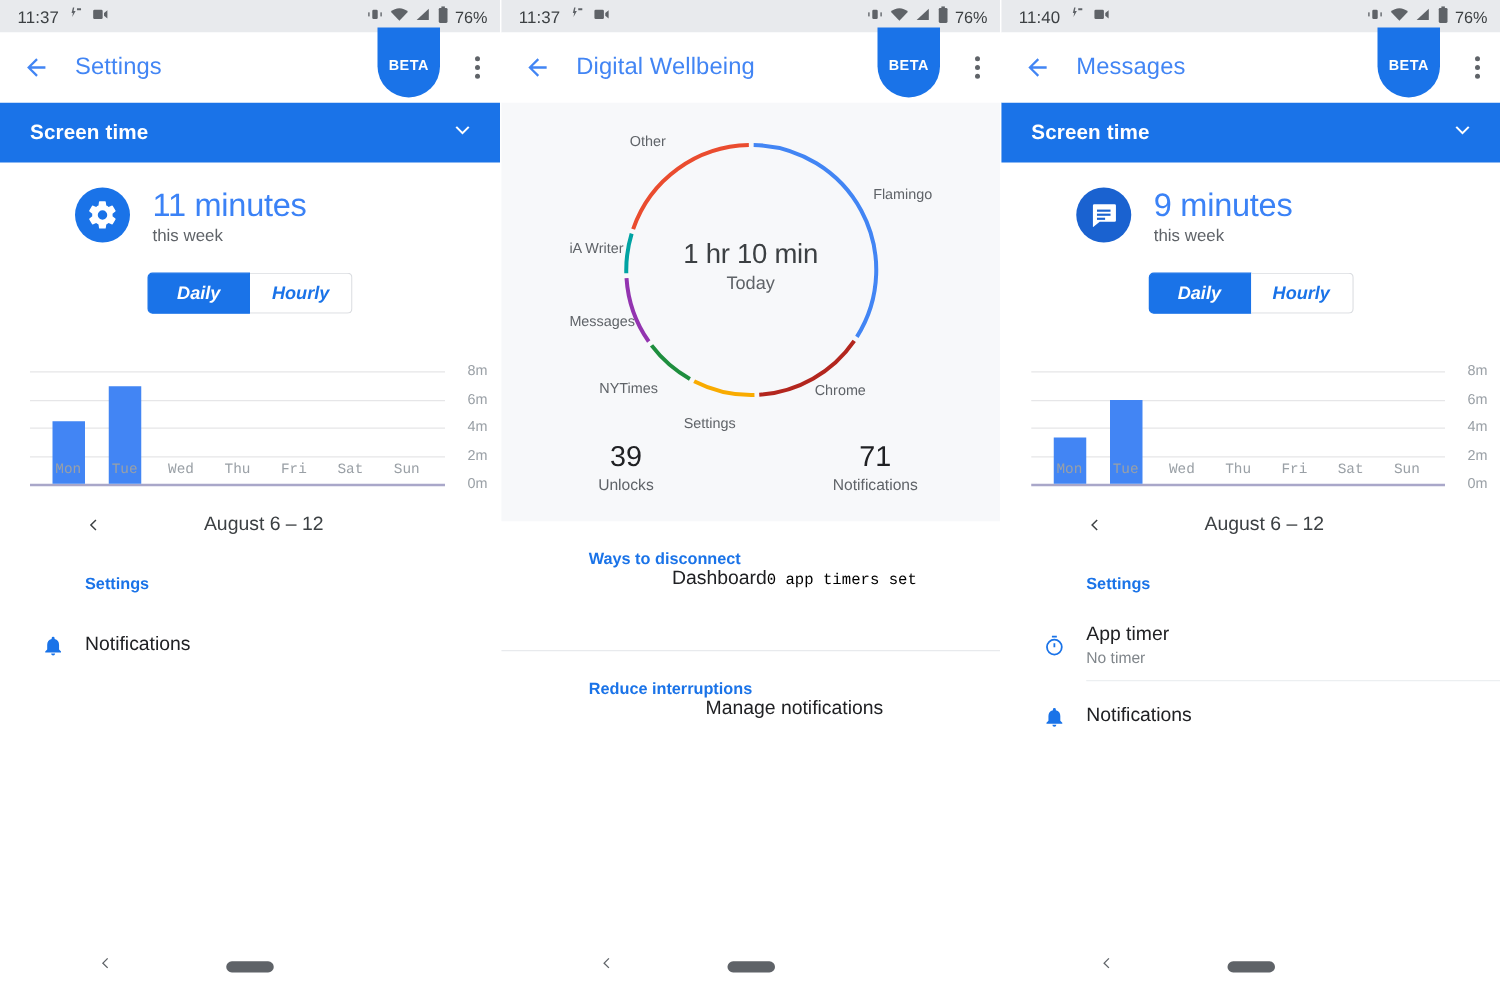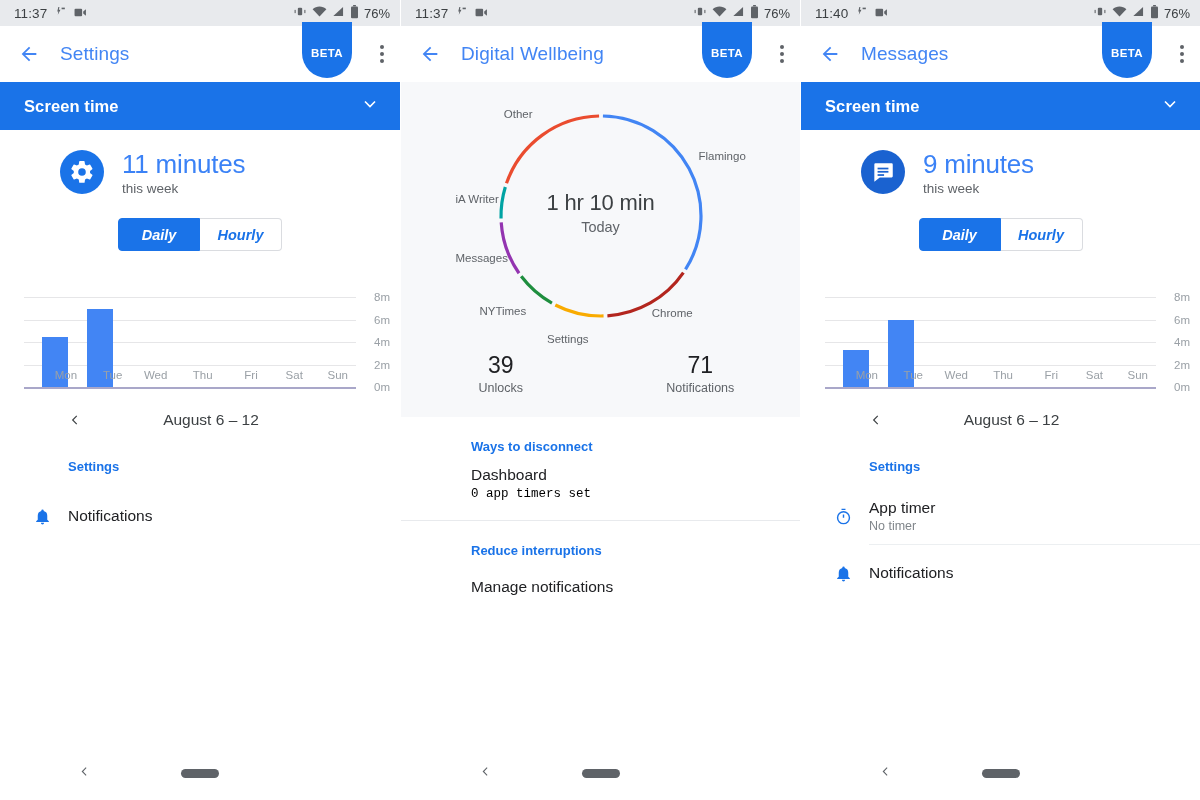--- a/index.html
+++ b/index.html
@@ -103,21 +103,21 @@
   .gridline { position: absolute; left: 0; right: 0; height: 1px; background: #e6e6e8; }
   .gridline.base { background: #a9a7c9; height: 1.5px; }
   .ytick {
     position: absolute; right: -34px; font-size: 11.5px; color: #9aa0a6;
     transform: translateY(-50%);
   }
   .bars { position: absolute; left: 8px; right: 8px; bottom: 0; top: 0; display: flex; }
   .barcell { flex: 1; display: flex; align-items: flex-end; justify-content: center; }
   .bar { width: 26px; background: #4285F4; }
   .xlabels { position: absolute; left: 8px; right: 8px; top: 92px; display: flex; }
-  .xlabels div { flex: 1; text-align: right; font-size: 11.5px; color: #9aa0a6; }
+  .xlabels div { flex: 1; text-align: center; font-size: 11.5px; color: #9aa0a6; font-family: Liberation Mono, monospace; }
 
   
   .weeknav {
     display: flex; align-items: center;
     margin-top: 28px; padding: 0 0 0 68px;
   }
   .weeknav .chev-left { cursor: pointer; display: flex; align-items: center; }
   .weeknav .range { flex: 1; text-align: center; font-size: 15.5px; color: #3c4043; margin-right: 60px; }
 
   
@@ -140,21 +140,21 @@
   .donut-holder { position: relative; width: 290px; height: 250px; margin: 0 auto; }
   .donut-center { position: absolute; left: 0; right: 0; top: 92px; text-align: center; }
   .donut-main { font-size: 22px; color: #3c4043; letter-spacing: -.2px; }
   .donut-sub { font-size: 14.5px; color: #5f6368; margin-top: 3px; }
   .dlabel { position: absolute; font-size: 11.5px; color: #5f6368; white-space: nowrap; }
   .stats { display: flex; margin-top: 4px; }
   .stat { flex: 1; text-align: center; }
   .stat .num { font-size: 23px; color: #202124; }
   .stat .cap { font-size: 12.5px; color: #5f6368; margin-top: 2px; }
   .p2-link { font-size: 13px; color: #1A73E8; font-weight: bold; padding-left: 70px; margin-top: 22px; }
-  .p2-row { padding: 0 0 0 70px; min-height: 58px; display: flex; flex-direction: column; justify-content: center; cursor: pointer; }
+  .p2-row { padding: 0 0 0 70px; min-height: 58px; display: flex; flex-direction: row; justify-content: center; cursor: pointer; }
   .p2-row .t { font-size: 15.5px; color: #202124; }
   .p2-row .s { font-size: 12.5px; color: #000000; margin-top: 3px; font-family: Liberation Mono, monospace; }
   .p2-divider { height: 1px; background: #e8eaed; margin: 8px 0 0; }
 
   
   .navbar {
     position: absolute; left: 0; right: 0; bottom: 0;
     height: 54px; background: #fff;
     display: flex; align-items: center; justify-content: center;
     gap: 0;

